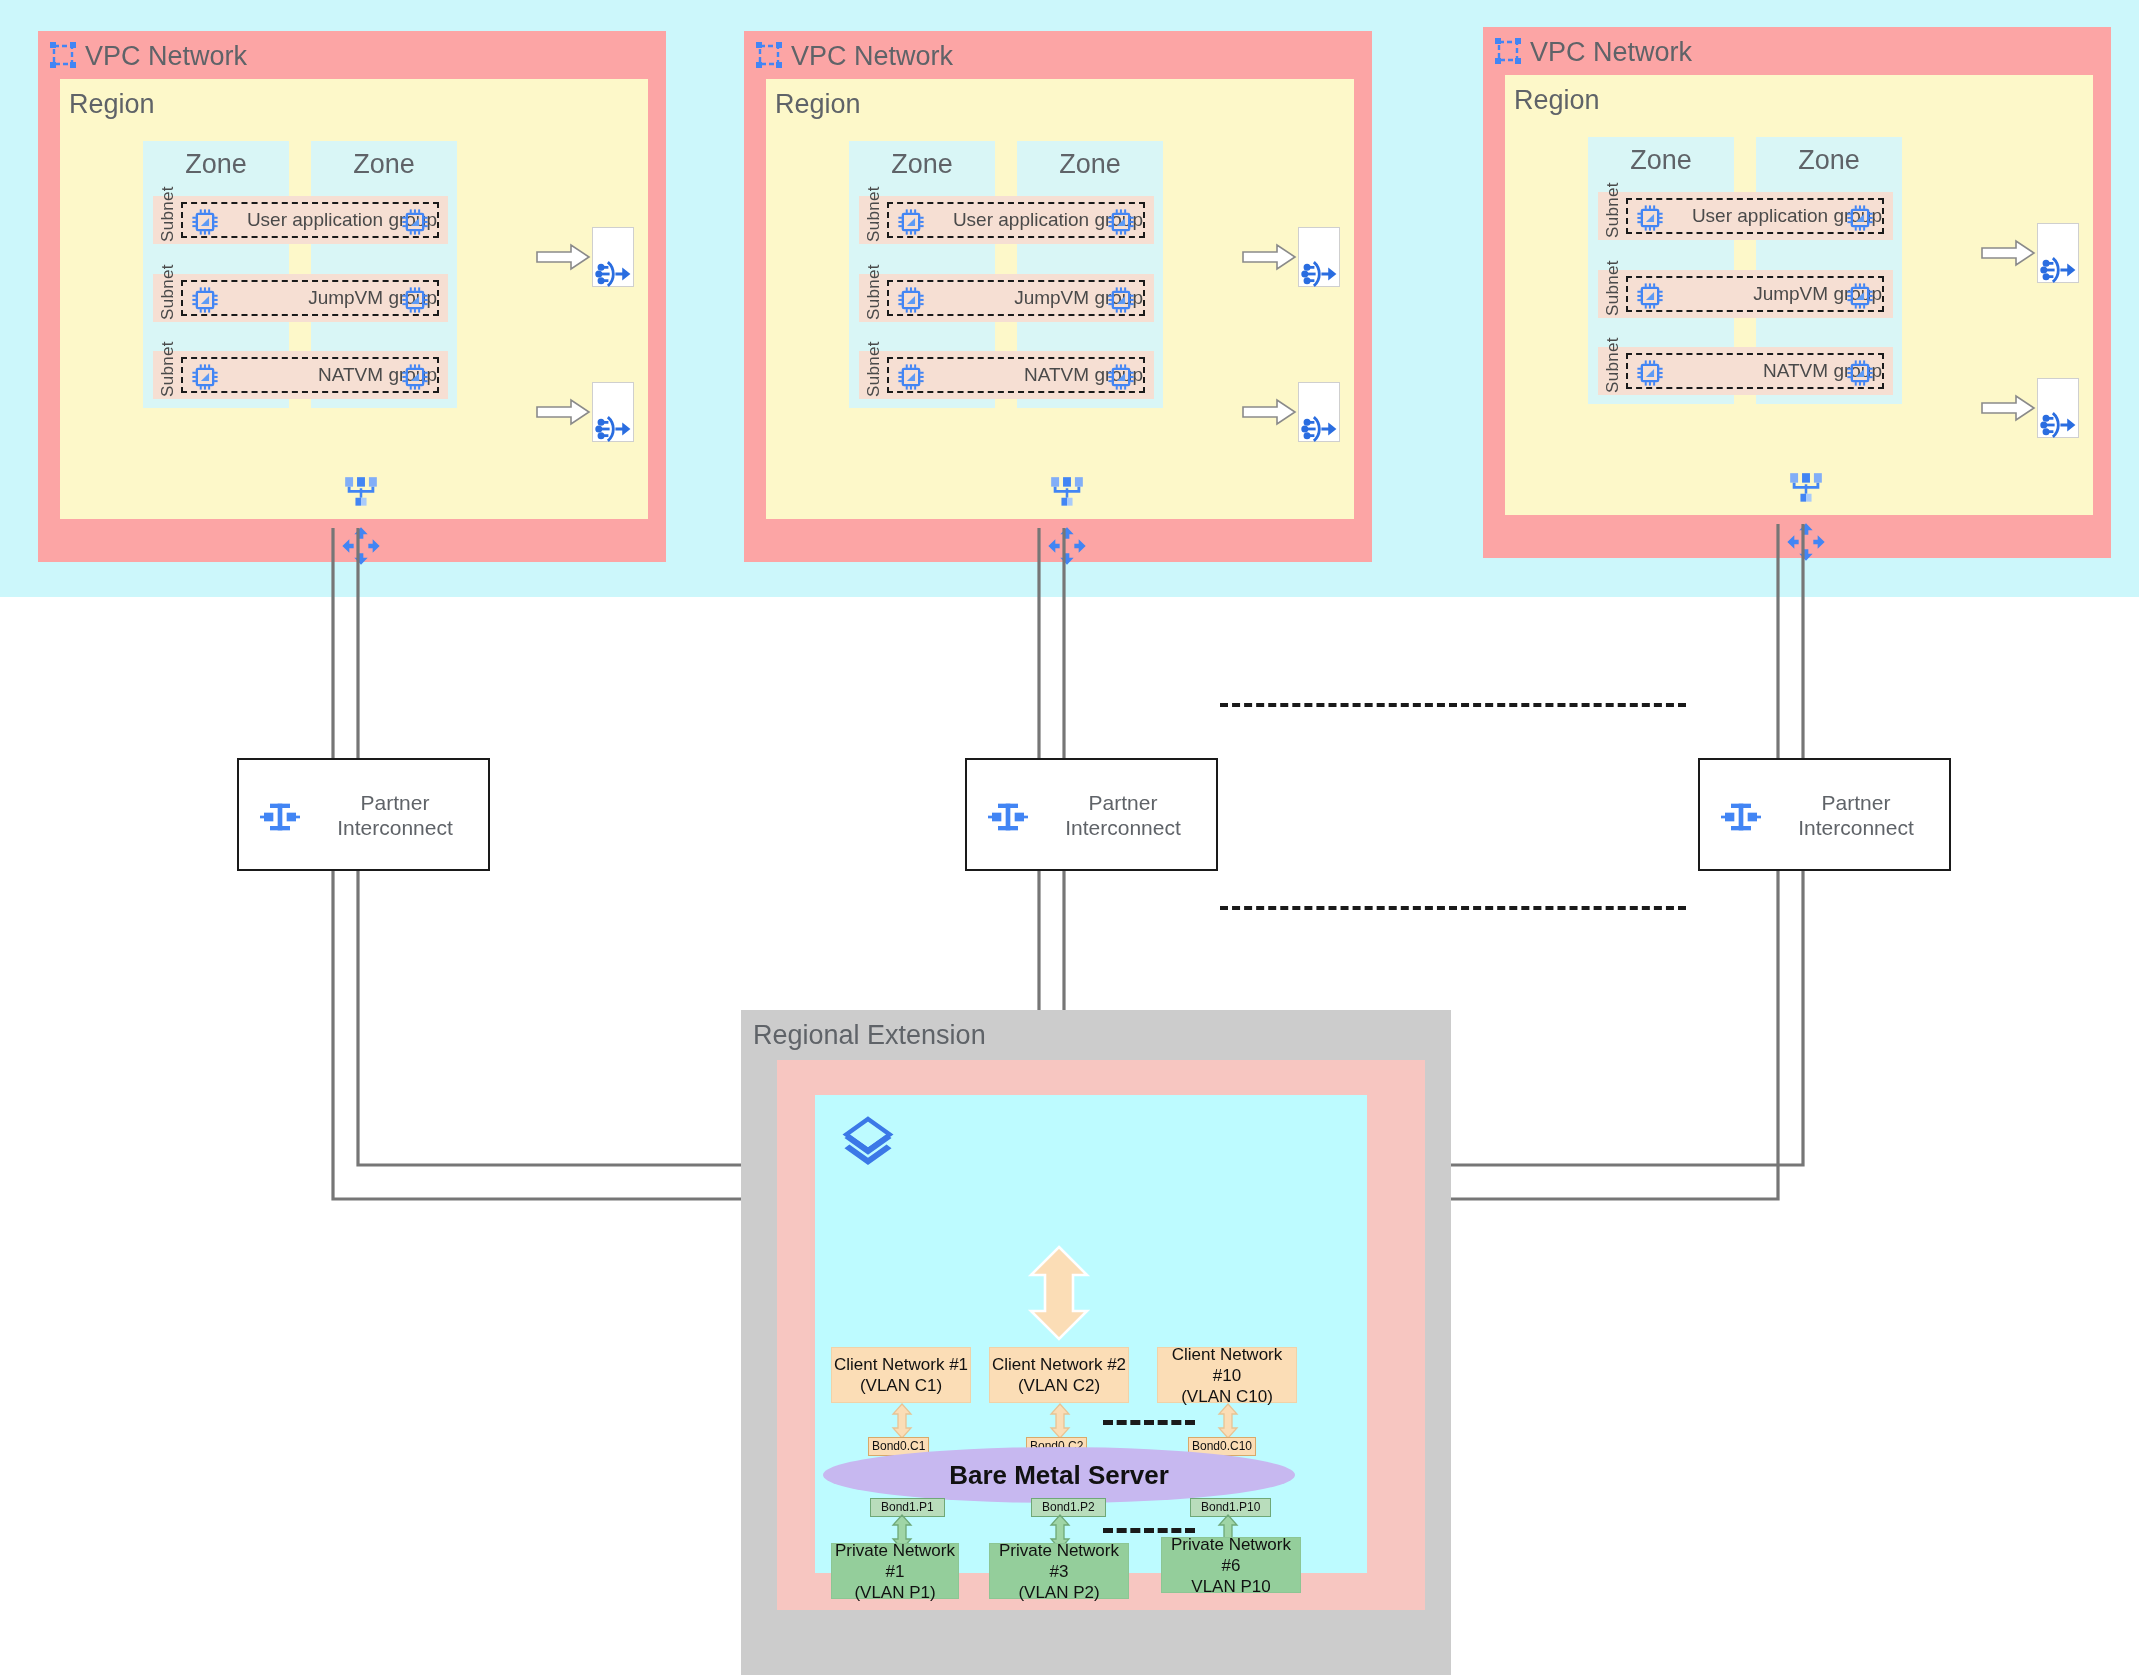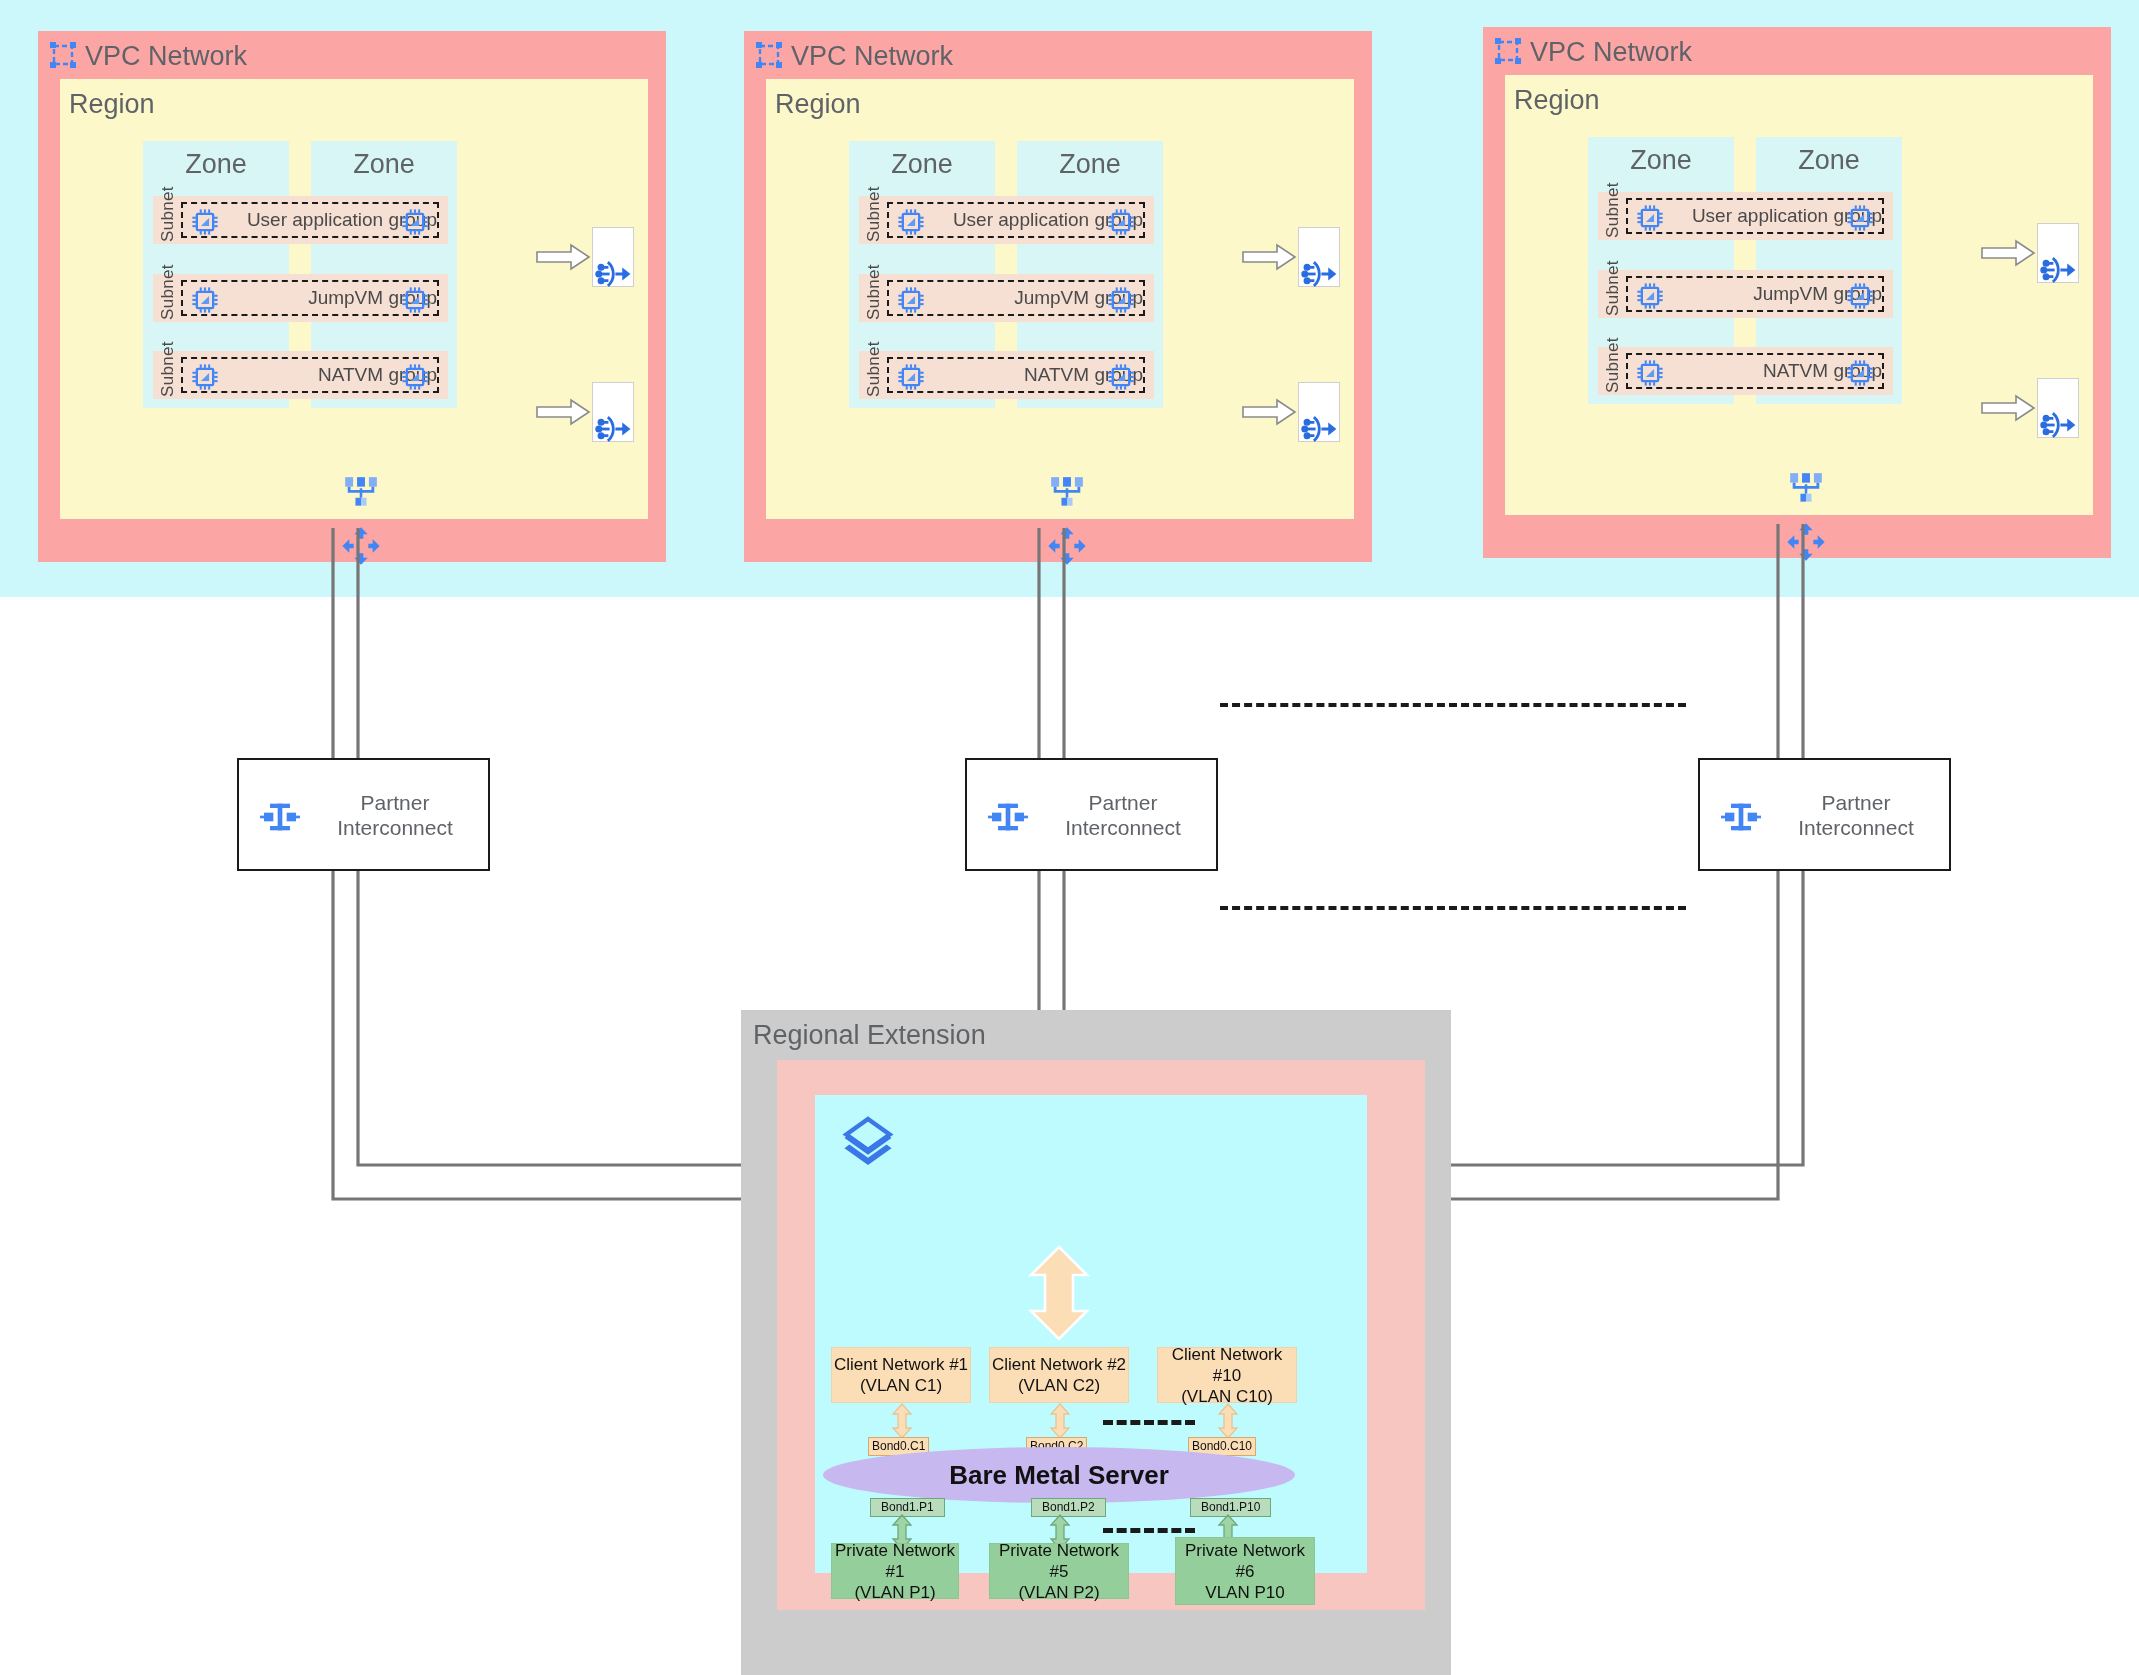--- a/index.html
+++ b/index.html
@@ -880,25 +880,25 @@
         <div class="abs dashline-sm" style="left:288px;top:433px;width:92px;"></div>
 
         <div class="abs pnet" style="left:16px;top:448px;width:128px;height:56px;">
           <div>
             <div>Private Network #1</div>
             <div>(VLAN P1)</div>
           </div>
         </div>
         <div class="abs pnet" style="left:174px;top:448px;width:140px;height:56px;">
           <div>
-            <div>Private Network #5</div>
+            <div>Private Network #3</div>
             <div>(VLAN P2)</div>
           </div>
         </div>
-        <div class="abs pnet" style="left:360px;top:442px;width:140px;height:68px;">
+        <div class="abs pnet" style="left:346px;top:442px;width:140px;height:56px;">
           <div>
             <div>Private Network</div>
             <div>#6</div>
             <div>VLAN P10</div>
           </div>
         </div>
 
       </div>
     </div>
   </div>

